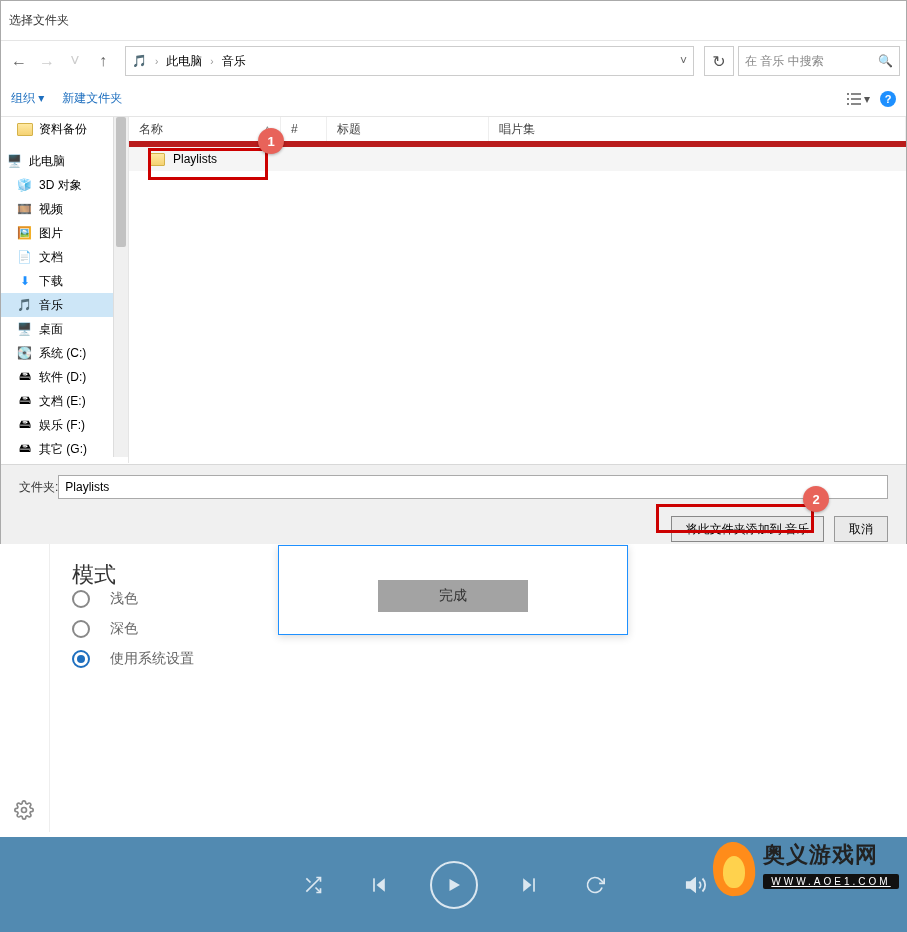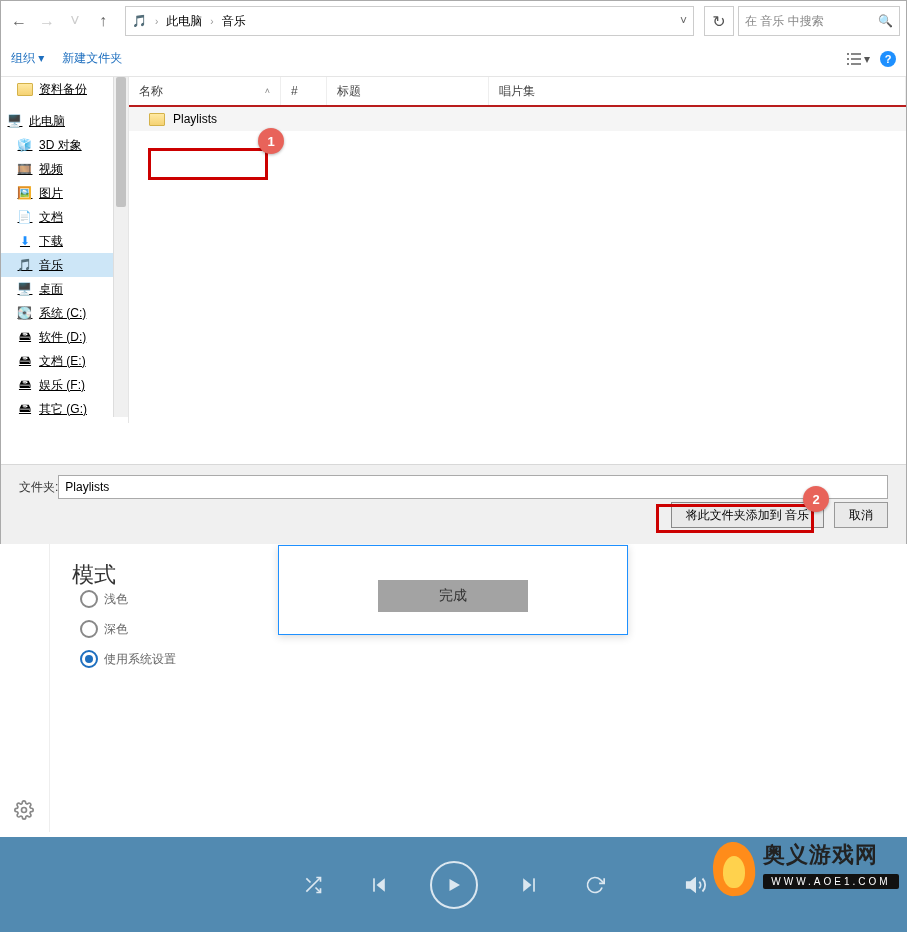--- a/index.html
+++ b/index.html
@@ -21,27 +21,27 @@
 .toolbar { height: 36px; display: flex; align-items: center; padding: 0 10px; gap: 18px; border-bottom: 1px solid #e5e5e5; font-size: 12px; }
 .toolbar span.link { color: #1e6fbf; cursor: pointer; }
 .toolbar .right { margin-left: auto; display: flex; align-items: center; gap: 10px; }
 .view-btn { color: #555; display: flex; align-items: center; gap: 2px; }
 .help-btn { width: 16px; height: 16px; border-radius: 50%; background: #1e90ff; color: #fff; display: flex; align-items: center; justify-content: center; font-size: 11px; font-weight: bold; }
 
 .body-row { display: flex; height: 346px; }
 .tree { width: 128px; border-right: 1px solid #e5e5e5; overflow-y: auto; font-size: 12px; position: relative; }
 .tree-scroll { position: absolute; right: 0; top: 0; width: 15px; height: 340px; background: #f0f0f0; border-left: 1px solid #ddd; }
 .tree-thumb { position: absolute; left: 2px; right: 2px; top: 0; height: 130px; background: #c2c2c2; border-radius: 2px; }
-.tree-item { height: 24px; display: flex; align-items: center; padding-left: 16px; gap: 6px; cursor: pointer; white-space: nowrap; text-decoration: underline; }
+.tree-item { height: 24px; display: flex; align-items: center; padding-left: 16px; gap: 6px; cursor: pointer; white-space: nowrap; }
 .tree-item.root { padding-left: 6px; font-weight: normal; }
 .tree-item.selected { background: #cde6f7; }
 .ticon { width: 16px; height: 16px; display: flex; align-items: center; justify-content: center; font-size: 12px; }
 
 .main { flex: 1; display: flex; flex-direction: column; }
-.columns { height: 30px; display: flex; align-items: center; border-bottom: 2px solid #b91c1c; font-size: 12px; color: #444; position: relative; }
+.columns { height: 30px; display: flex; align-items: center; border-bottom: 6px solid #b91c1c; font-size: 12px; color: #444; position: relative; }
 .col { padding: 0 10px; border-right: 1px solid #eee; height: 100%; display: flex; align-items: center; }
 .col.name { width: 152px; }
 .col.num { width: 46px; }
 .col.title { width: 162px; }
 .col.artist { width: 120px; }
 .col.album { flex: 1; }
 .sort-arrow { margin-left: auto; font-size: 9px; color: #888; }
 
 .filerow { height: 24px; display: flex; align-items: center; padding-left: 20px; gap: 8px; background: #f5f5f5; font-size: 12px; position: relative; }
 .folder-ico { width: 16px; height: 13px; background: linear-gradient(#ffe9a2,#f5d273); border: 1px solid #d4b24a; border-radius: 1px; }
@@ -51,50 +51,50 @@
 .hb2 { left: 656px; top: 504px; width: 158px; height: 29px; }
 
 .num-badge { position: absolute; width: 26px; height: 26px; border-radius: 50%; background: #e8635a; color: #fff; display: flex; align-items: center; justify-content: center; font-size: 13px; font-weight: bold; box-shadow: 0 1px 3px rgba(0,0,0,0.3); z-index: 60; }
 .nb1 { left: 258px; top: 128px; }
 .nb2 { left: 803px; top: 486px; }
 
 .footer { position: absolute; left: 0; right: 0; top: 463px; height: 80px; background: #f0f0f0; border-top: 1px solid #d8d8d8; padding: 10px 18px; }
 .foot-row1 { display: flex; align-items: center; font-size: 12px; }
 .foot-label { color: #333; }
 .foot-input { flex: 1; height: 24px; border: 1px solid #aaa; padding: 0 6px; background: #fff; font-size: 12px; display: flex; align-items: center; }
-.foot-row2 { display: flex; justify-content: flex-end; gap: 10px; margin-top: 3px; }
+.foot-row2 { display: flex; justify-content: flex-end; gap: 10px; margin-top: 17px; }
 .btn { height: 26px; padding: 0 14px; border: 1px solid #999; background: #e9e9e9; font-size: 12px; cursor: pointer; display: flex; align-items: center; }
 .btn.primary { border: 1px solid #888; }
 
 
 .bg-app { position: absolute; left: 0; top: 0; width: 907px; height: 932px; background: #fff; }
 .bg-leftbar { position: absolute; left: 0; top: 540px; width: 50px; height: 292px; background: #fff; border-right: 1px solid #eee; }
 .gear { position: absolute; left: 14px; top: 800px; color: #888; font-size: 18px; }
 .bg-panel { position: absolute; left: 72px; top: 560px; width: 220px; }
 .bg-title { font-size: 22px; font-weight: 300; color: #333; }
-.radio-row { display: flex; align-items: center; gap: 6px; font-size: 12px; color: #666; margin-bottom: 12px; margin-left: 8px; }
+.radio-row { display: flex; align-items: center; gap: 20px; font-size: 14px; color: #666; margin-bottom: 12px; }
 .radio { width: 18px; height: 18px; border: 2px solid #888; border-radius: 50%; display: flex; align-items: center; justify-content: center; }
 .radio.checked::after { content: ""; width: 8px; height: 8px; border-radius: 50%; background: #1e6fbf; }
 .radio.checked { border-color: #1e6fbf; }
 
 .bg-modal { position: absolute; left: 278px; top: 545px; width: 350px; height: 90px; border: 1px solid #1e90ff; background: #fff; box-shadow: 0 2px 8px rgba(0,0,0,0.15); display: flex; align-items: flex-end; justify-content: center; padding-bottom: 22px; }
 .done-btn { width: 150px; height: 32px; background: #a3a3a3; border: none; font-size: 14px; color: #333; cursor: pointer; }
 
 .player { position: absolute; left: 0; bottom: 0; width: 907px; height: 95px; background: #528ab1; display: flex; align-items: center; justify-content: center; gap: 36px; color: #dbe7f0; }
 .pbtn { width: 30px; height: 30px; display: flex; align-items: center; justify-content: center; font-size: 18px; cursor: pointer; }
 .play-circle { width: 48px; height: 48px; border: 2px solid #dbe7f0; border-radius: 50%; display: flex; align-items: center; justify-content: center; font-size: 18px; }
 .vol { position: absolute; right: 200px; font-size: 20px; }
 
 .watermark { position: absolute; right: 8px; bottom: 20px; width: 190px; height: 72px; display: flex; align-items: flex-start; z-index: 100; }
 .wm-flame { width: 50px; height: 58px; position: relative; }
 .flame-outer { position: absolute; left: 4px; top: 2px; width: 42px; height: 54px; background: #ff8c1a; border-radius: 50% 50% 45% 45%; transform: rotate(-5deg); }
 .flame-inner { position: absolute; left: 14px; top: 16px; width: 22px; height: 32px; background: #ffd24d; border-radius: 50% 50% 45% 45%; }
 .wm-text { flex: 1; margin-left: 4px; }
 .wm-cn { font-size: 22px; font-weight: bold; color: #222; letter-spacing: 1px; }
-.wm-bar { margin-top: 4px; background: #111; color: #fff; font-size: 10px; letter-spacing: 3px; text-align: center; padding: 2px 0; border-radius: 2px; font-family: Arial, sans-serif; }
+.wm-bar { margin-top: 4px; background: #111; color: #fff; font-size: 10px; letter-spacing: 3px; text-align: center; padding: 2px 0; border-radius: 2px; font-family: Arial, sans-serif; text-decoration: underline; }
 
 svg { display: block; }
 </style>
 </head>
 <body>
 
 <div class="bg-app">
   <div class="bg-leftbar"></div>
   <div class="gear">
     <svg width="20" height="20" viewBox="0 0 24 24" fill="none" stroke="#888" stroke-width="2">
@@ -169,20 +169,21 @@
         <div class="flame-inner"></div>
     </div>
     <div class="wm-text">
       <div class="wm-cn">奥义游戏网</div>
       <div class="wm-bar">WWW.AOE1.COM</div>
     </div>
   </div>
 </div>
 
 <div class="dialog">
+  <div class="titlebar">选择文件夹</div>
 
   <div class="navbar">
     <div class="nav-arrow">←</div>
     <div class="nav-arrow disabled">→</div>
     <div class="nav-arrow disabled">˅</div>
     <div class="nav-arrow">↑</div>
     <div class="addressbar">
       <span style="color:#1e90ff;">🎵</span>
       <span class="addr-sep">›</span>
       <span>此电脑</span>

